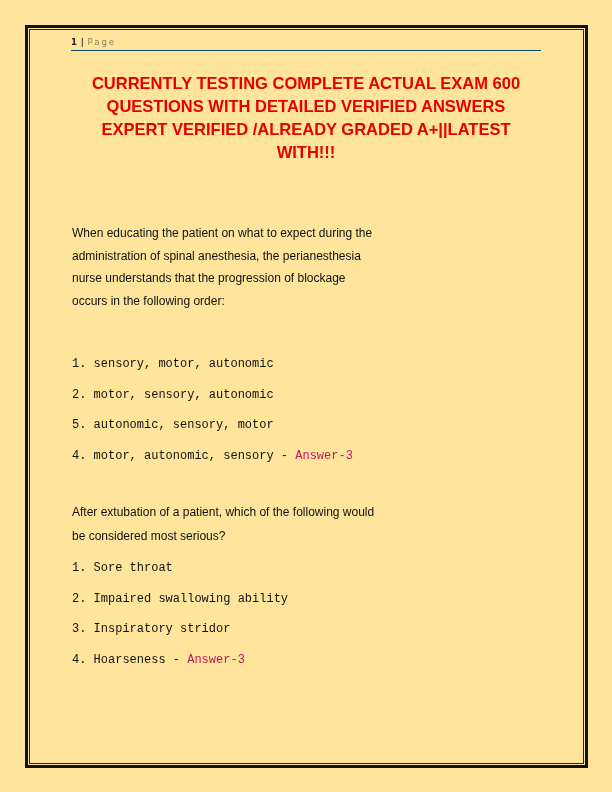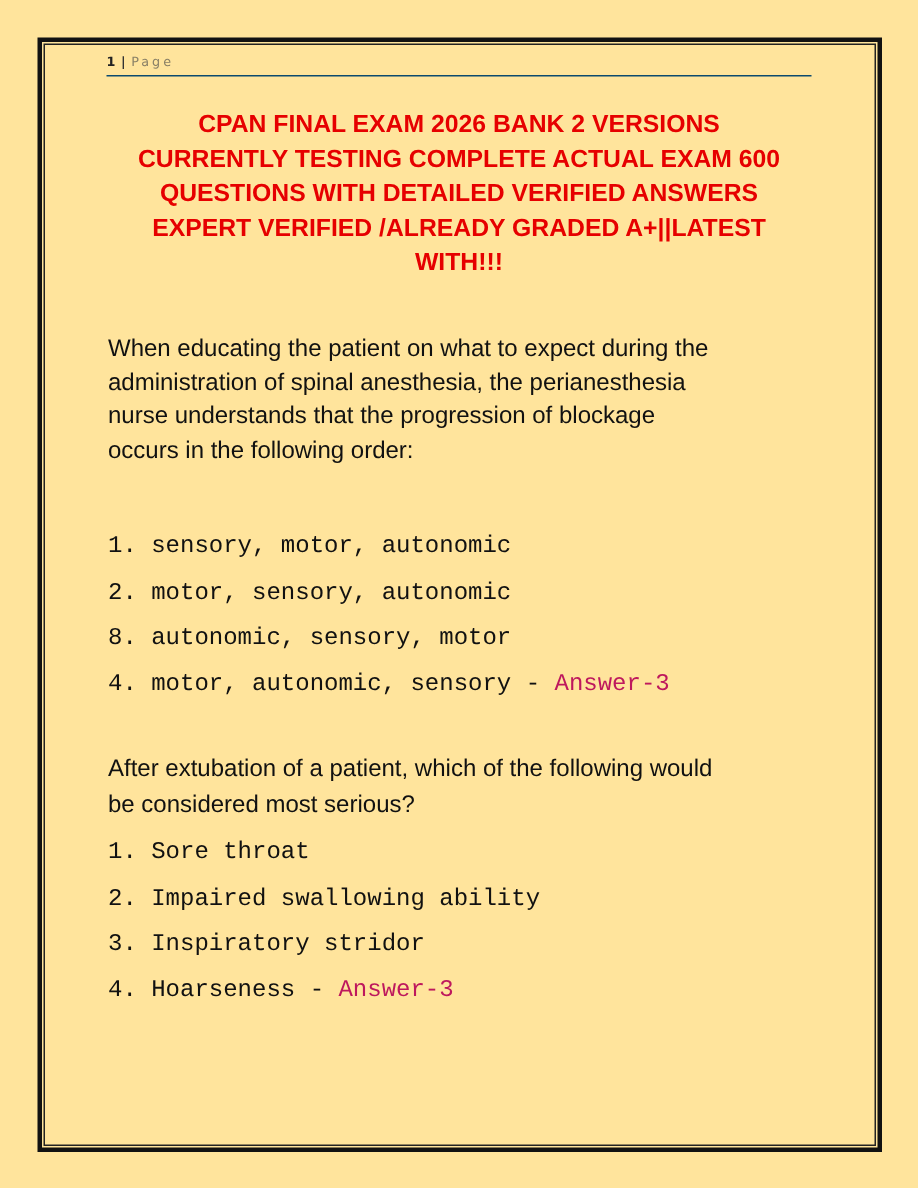--- a/index.html
+++ b/index.html
@@ -65,21 +65,21 @@
       color: #E60000;
       font-weight: bold;
       font-size: 16.5px;
       line-height: 23px;
     }
     .body-text {
       position: absolute;
       left: 72px;
       width: 470px;
       color: #111;
-      font-size: 16px;
+      font-size: 12px;
     }
     .q1-stem {
       top: 222px;
       line-height: 22.5px;
     }
     .q1-options {
       top: 349px;
       line-height: 30.5px;
     }
     .q2-stem {
@@ -105,38 +105,37 @@
 <div class="page-border-outer"></div>
 <div class="page-border-inner"></div>
 
 <div class="page-header">
   <span class="page-num">1</span>
   <span class="page-sep">|</span>
   <span class="page-label">Page</span>
 </div>
 
 <div class="title">
-  <div>CPAN FINAL EXAM 2026 BANK 2 VERSIONS</div>
   <div>CURRENTLY TESTING COMPLETE ACTUAL EXAM 600</div>
   <div>QUESTIONS WITH DETAILED VERIFIED ANSWERS</div>
   <div>EXPERT VERIFIED /ALREADY GRADED A+||LATEST</div>
   <div>WITH!!!</div>
 </div>
 
 <div class="body-text q1-stem">
   <div>When educating the patient on what to expect during the</div>
   <div>administration of spinal anesthesia, the perianesthesia</div>
   <div>nurse understands that the progression of blockage</div>
   <div>occurs in the following order:</div>
 </div>
 
 <div class="body-text q1-options">
   <span class="option">1. sensory, motor, autonomic</span>
   <span class="option">2. motor, sensory, autonomic</span>
-  <span class="option">8. autonomic, sensory, motor</span>
+  <span class="option">5. autonomic, sensory, motor</span>
   <span class="option"><span>4. motor, autonomic, sensory - </span><span class="answer">Answer-3</span></span>
 </div>
 
 <div class="body-text q2-stem">
   <div>After extubation of a patient, which of the following would</div>
   <div>be considered most serious?</div>
 </div>
 
 <div class="body-text q2-options">
   <span class="option">1. Sore throat</span>

